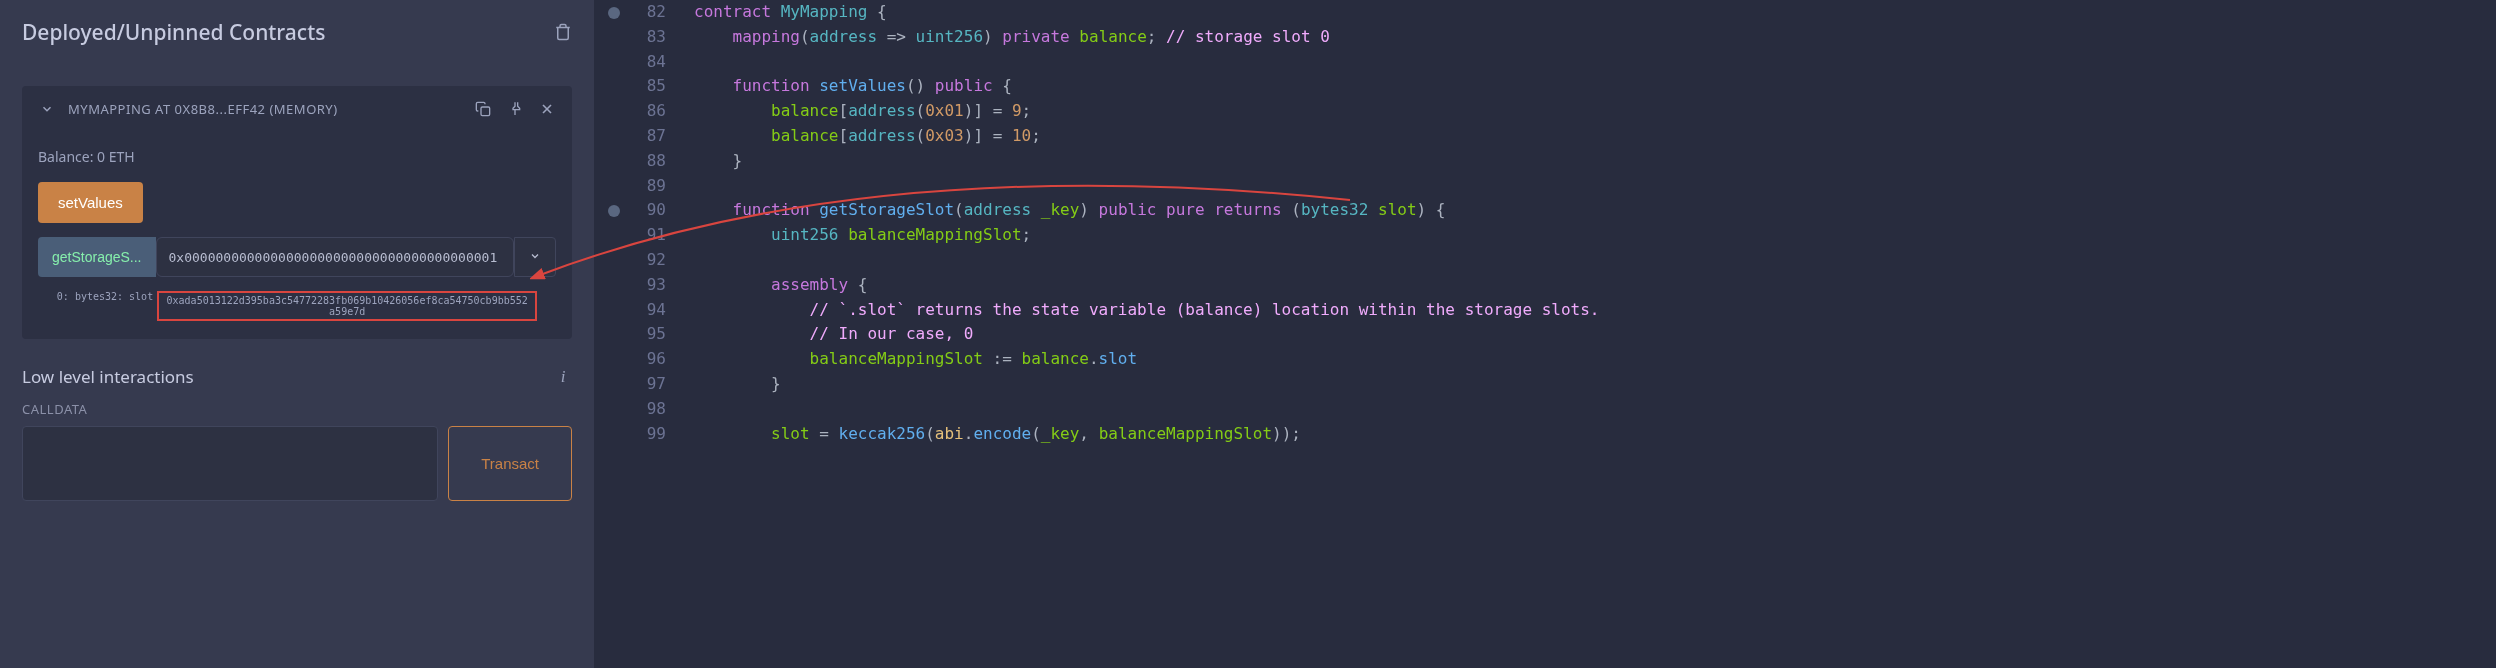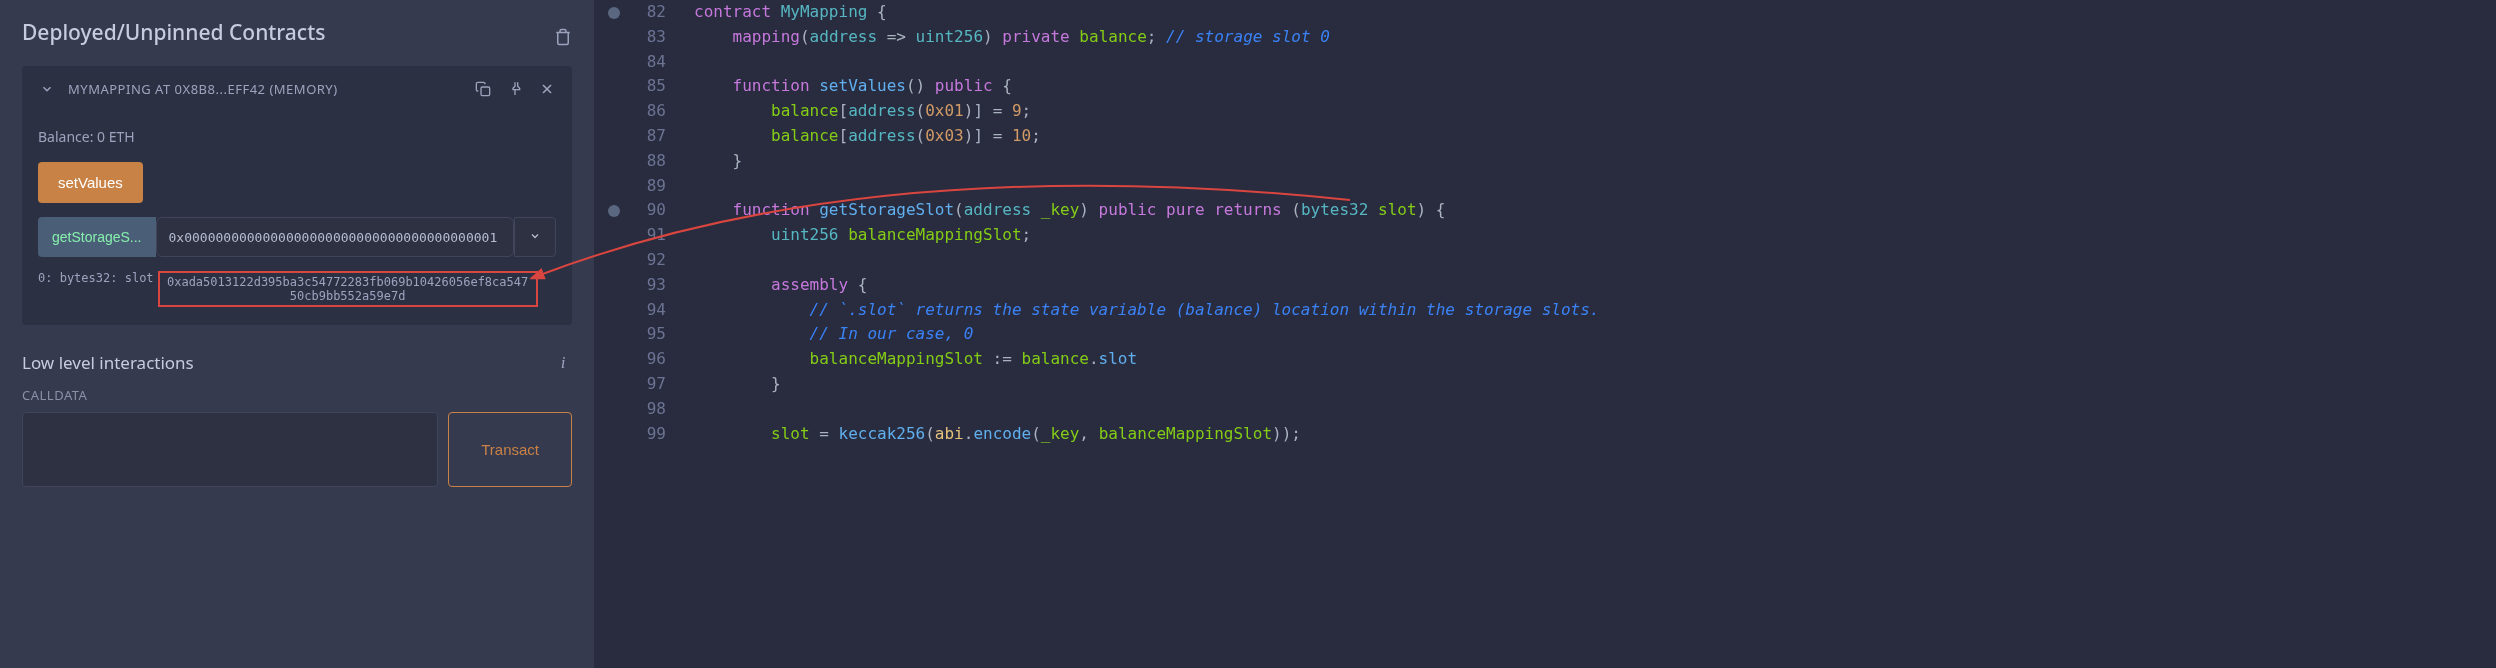--- a/index.html
+++ b/index.html
@@ -16,24 +16,24 @@
 .left-panel {
   width: 594px;
   background: #363a4f;
   padding: 18px 22px;
   position: relative;
 }
 .panel-title {
   color: #c7cbe0;
   font-size: 21px;
   font-weight: 500;
-  margin-bottom: 20px;
+  margin-bottom: 40px;
   display: flex;
   justify-content: space-between;
-  align-items: flex-end;
+  align-items: center;
 }
 .contract-card {
   background: #2c3043;
   border-radius: 4px;
   padding: 14px 16px;
 }
 .contract-header {
   display: flex;
   align-items: center;
   gap: 12px;
@@ -90,23 +90,24 @@
   border: 1px solid #40455c;
   color: #b8bdd1;
   padding: 10px 14px;
   border-radius: 0 4px 4px 0;
   cursor: pointer;
 }
 .result-row {
   display: flex;
   gap: 4px;
   font-family: ui-monospace, Menlo, monospace;
-  font-size: 12px;
+  font-size: 10px;
   color: #9ca3bd;
   padding: 4px 0;
+  justify-content: center;
 }
 .result-label { white-space: nowrap; }
 .result-box {
   border: 2px solid #d9453f;
   padding: 2px 6px;
   word-break: break-all;
   text-align: center;
   max-width: 380px;
 }
 .low-level {
@@ -165,21 +166,21 @@
   padding-right: 20px;
   color: #6c7393;
   user-select: none;
 }
 .code { padding-left: 8px; white-space: pre; }
 .tok-kw { color: #c678dd; }
 .tok-type { color: #56b6c2; }
 .tok-id { color: #84cc16; margin-top: 28px; }
 .tok-fn { color: #61afef; }
 .tok-num { color: #d19a66; }
-.tok-com { color: #3b82f6; font-style: italic; }
+.tok-com { color: #f0abfc; }
 .tok-plain { color: #abb2bf; }
 .tok-builtin { color: #e5c07b; }
 .arrow-svg {
   position: absolute;
   top: 180px;
   left: 530px;
   width: 900px;
   height: 120px;
   pointer-events: none;
   z-index: 10;

